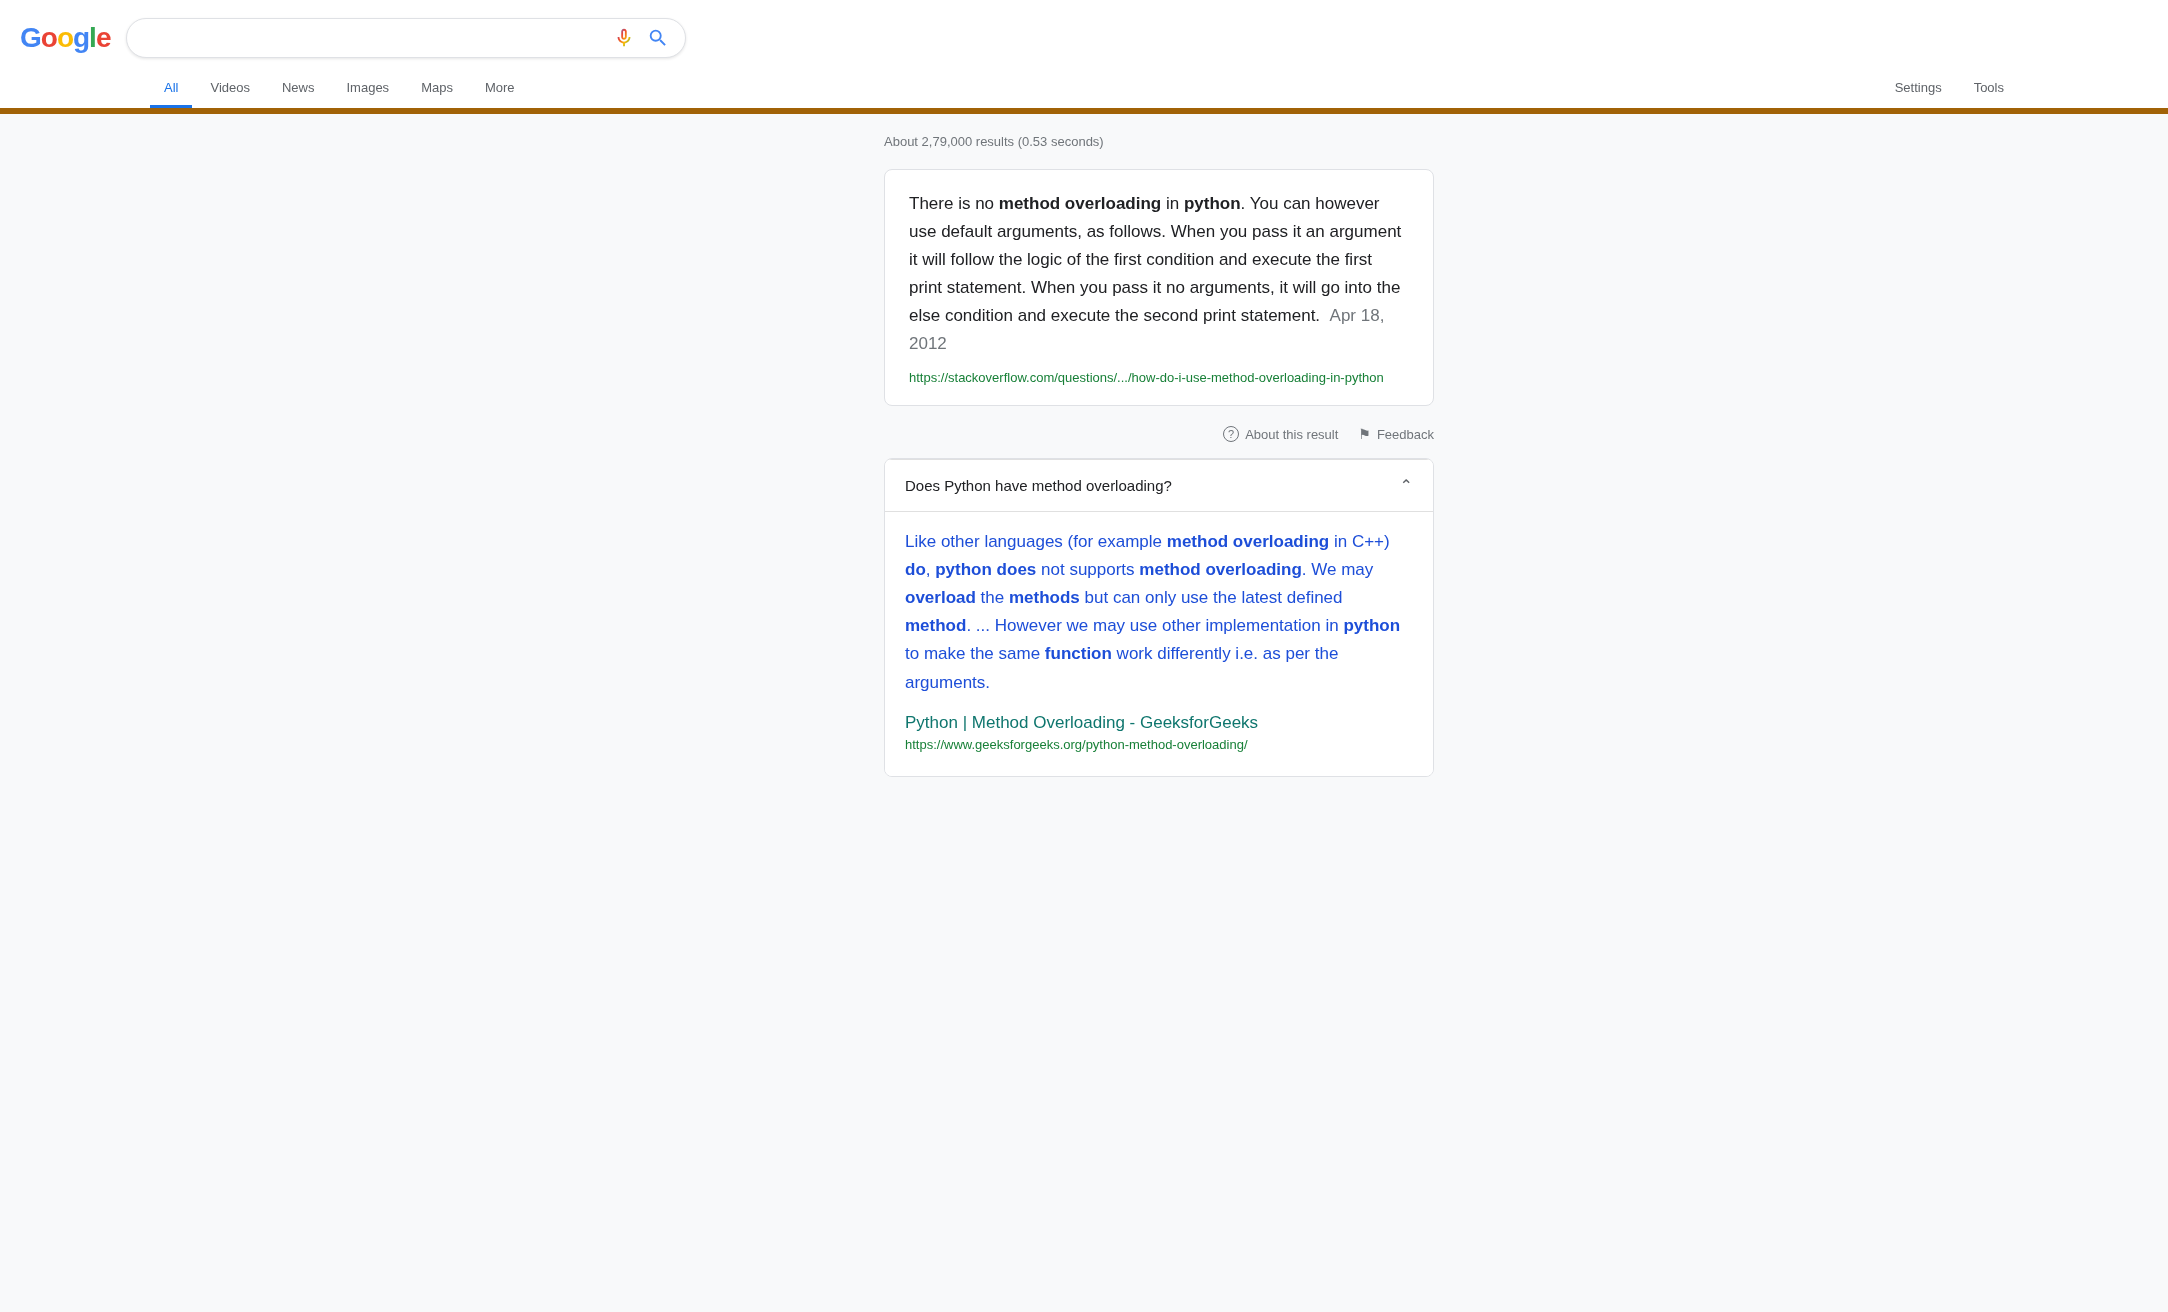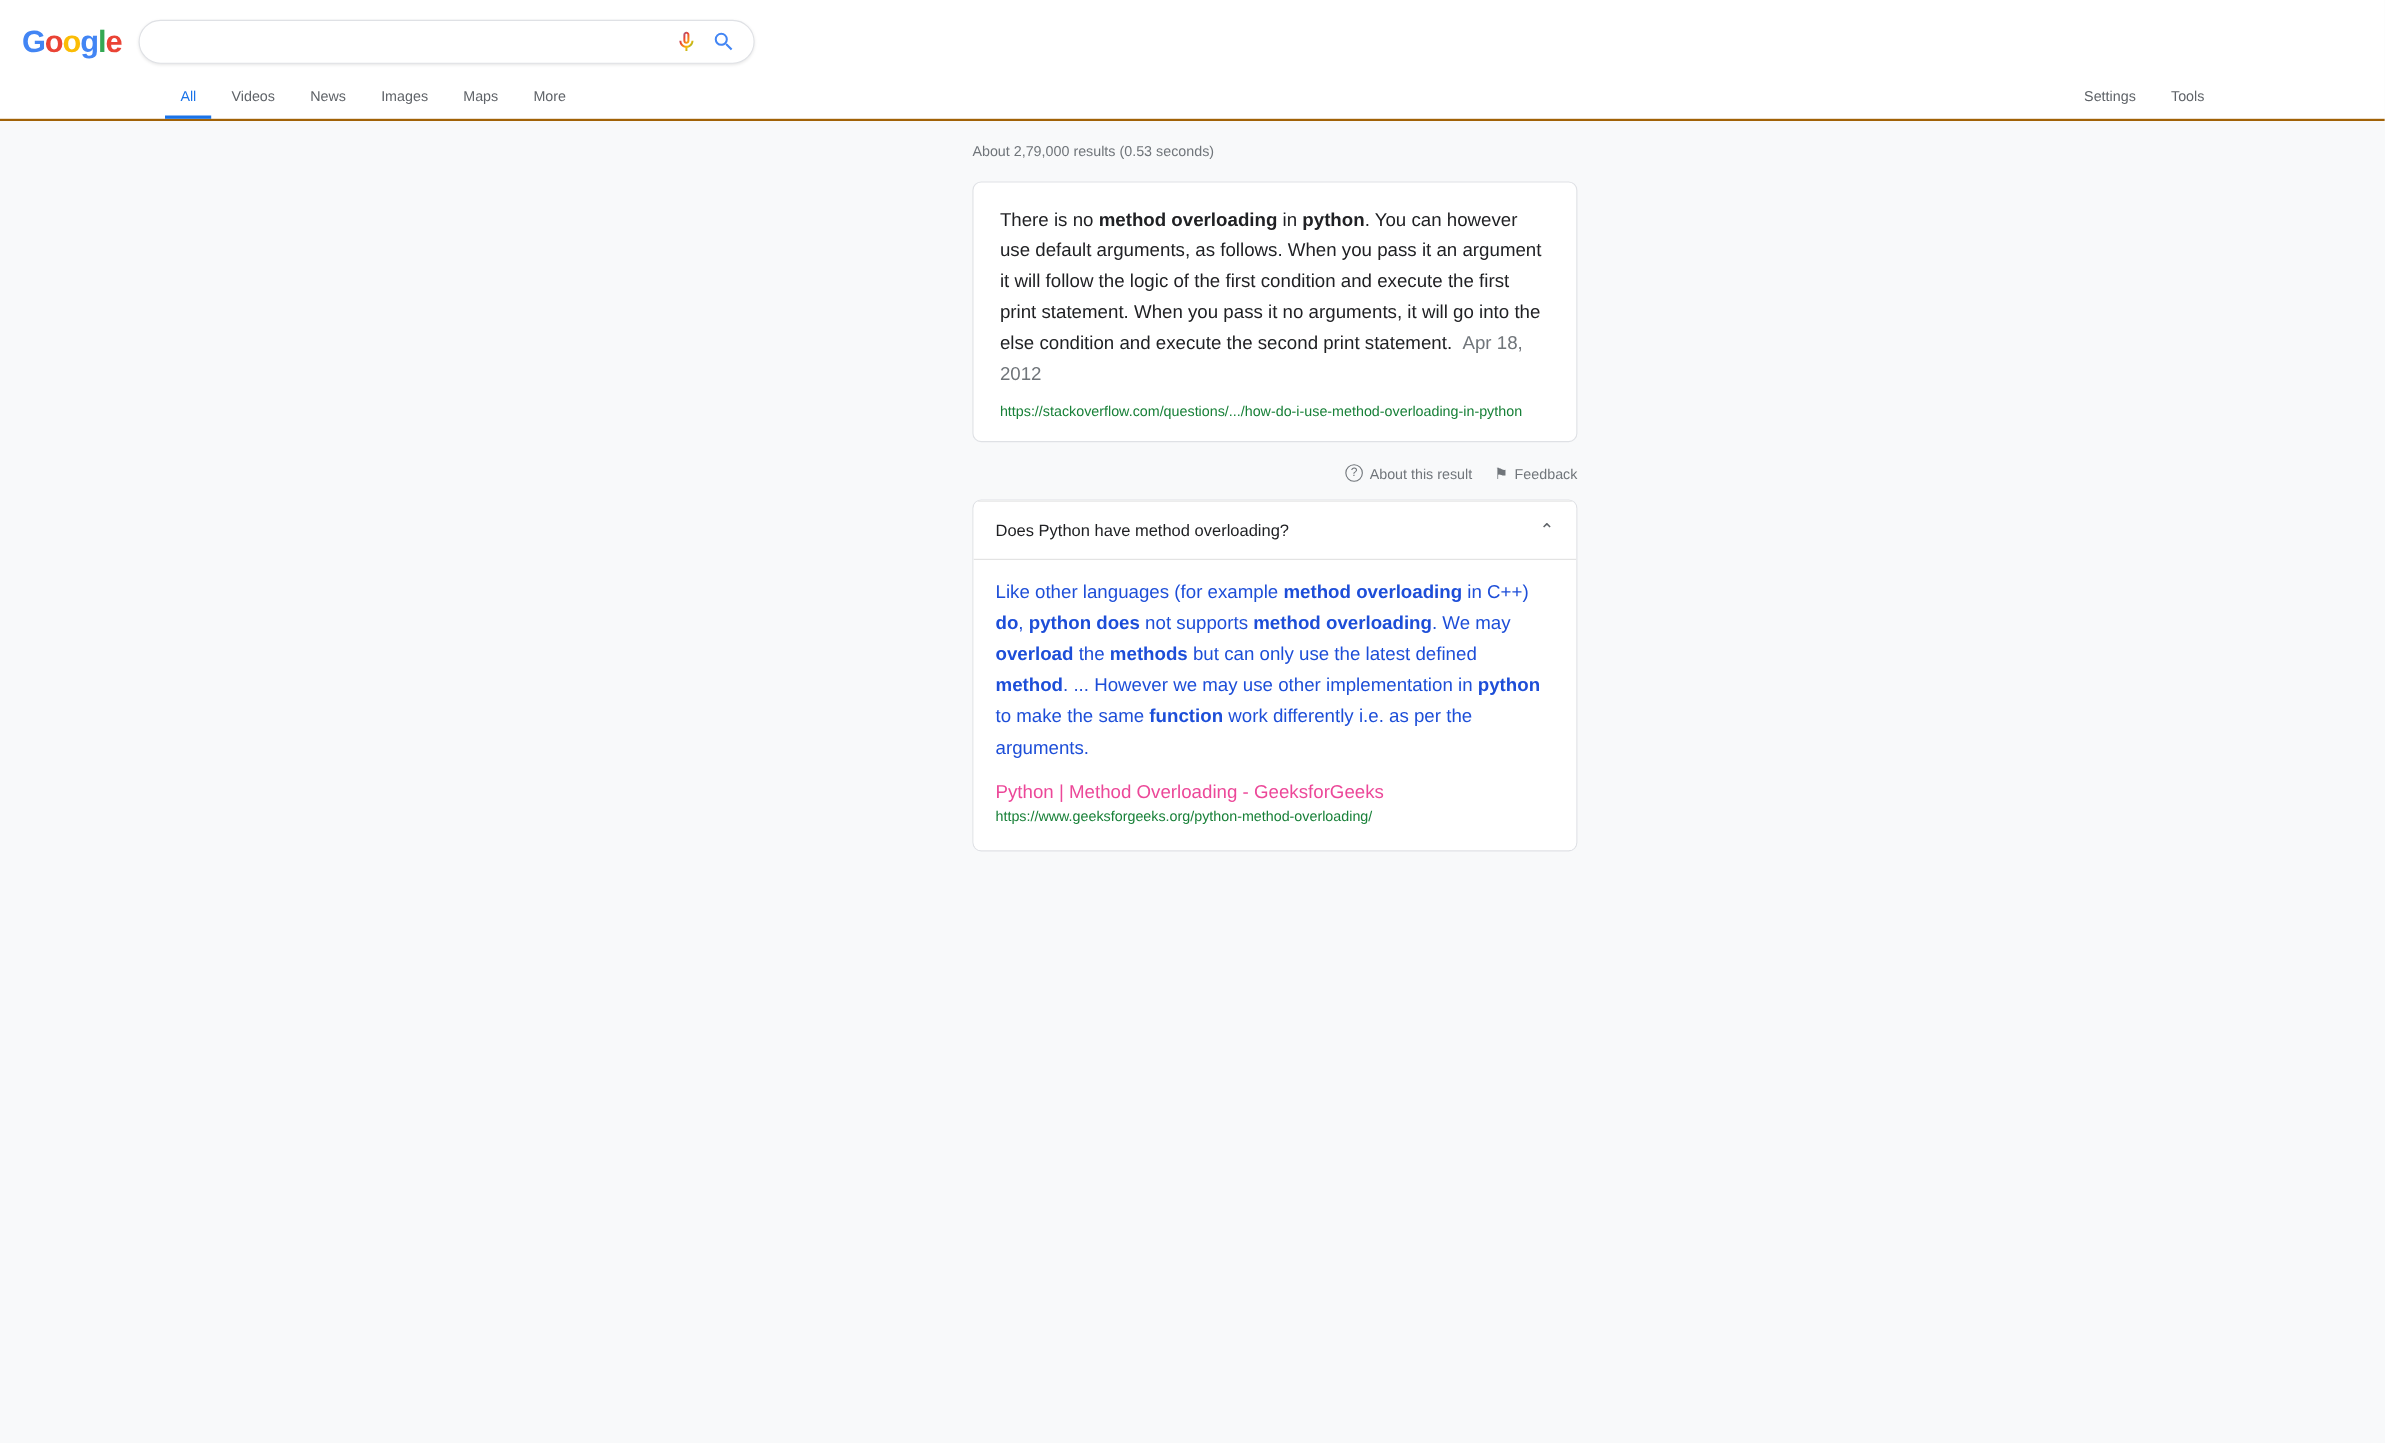--- a/index.html
+++ b/index.html
@@ -4,21 +4,21 @@
   <style>
     * { margin: 0; padding: 0; box-sizing: border-box; }
     body {
       font-family: Arial, sans-serif;
       background: #f8f9fa;
       color: #202124;
       font-size: 14px;
     }
     .header {
       background: #fff;
-      border-bottom: 2px solid #a16207;
+      border-bottom: 6px solid #a16207;
       padding: 10px 0 0 0;
     }
     .header-top {
       display: flex;
       align-items: center;
       padding: 8px 20px 12px 20px;
       gap: 16px;
     }
     .logo {
       font-size: 28px;
@@ -192,21 +192,21 @@
       border-top: 1px solid #e0e0e0;
       background: #fff;
     }
     .answer-text {
       font-size: 17px;
       line-height: 1.65;
       color: #1d4ed8;
       margin-bottom: 16px;
     }
     .answer-link {
-      color: #ec4899;
+      color: #0f766e;
       font-size: 17px;
       text-decoration: none;
       display: block;
       margin-bottom: 4px;
     }
     .answer-url {
       color: #188038;
       font-size: 13px;
       margin-bottom: 16px;
     }

